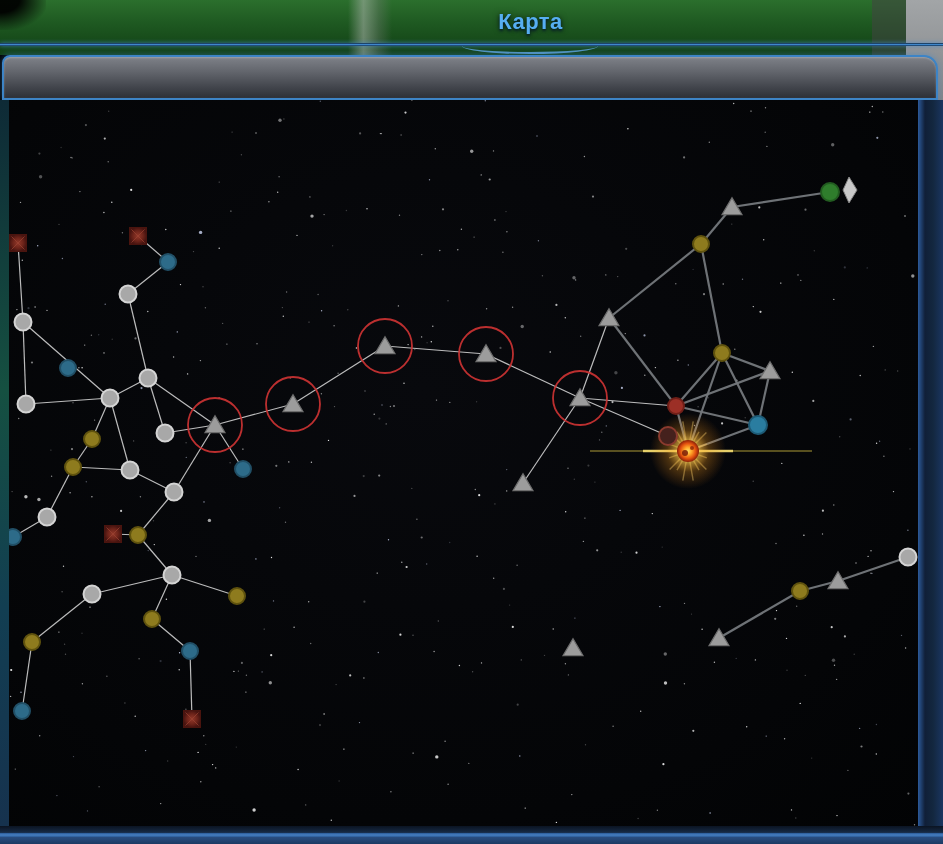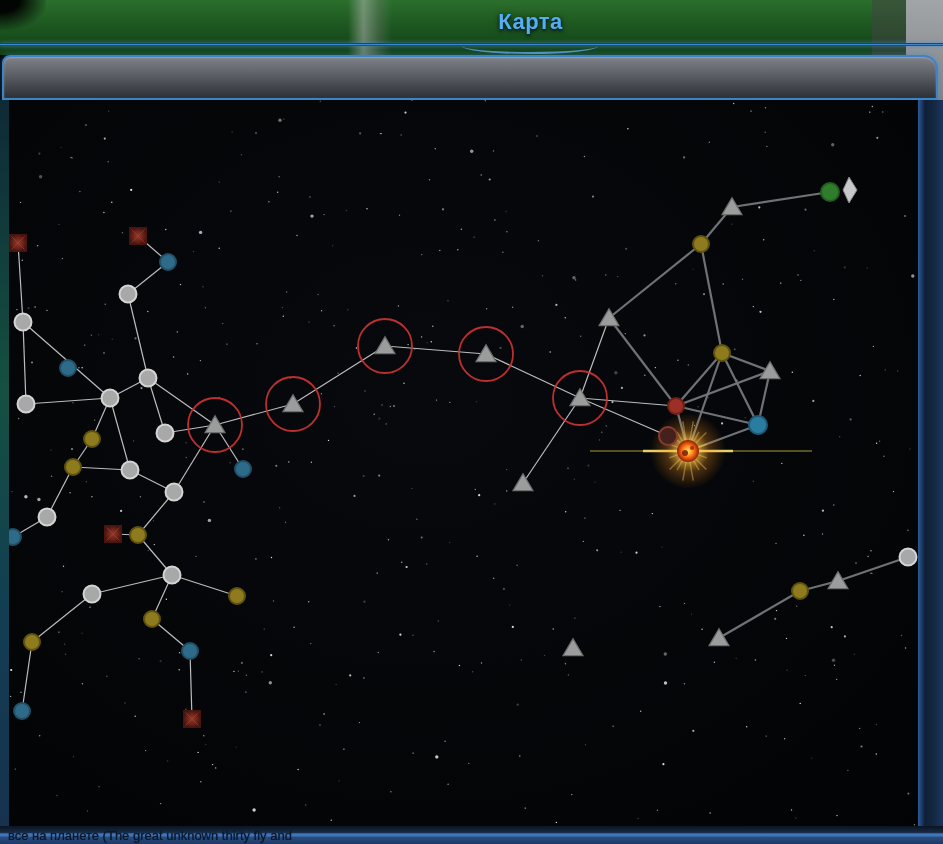--- a/index.html
+++ b/index.html
@@ -694,14 +694,13 @@
         <circle cx="908" cy="557" r="8.5" fill="#a8a8a8" stroke="#d4d4d4" stroke-width="2"></circle>
       </g>
       <polygon points="849,177 857,190 849,203 843,190" fill="#c9c9c9" stroke="#848484" stroke-width="1"></polygon>
     </g>
   </svg>
 <div class="leftFrame"></div>
 <div class="rightFrame"></div>
 
 <div class="bottomBar">
   <div class="bottomLine"></div>
-  <div class="status-text">все на планете (The great unknown thirty fly and</div>
 </div>
 
 </body></html>

